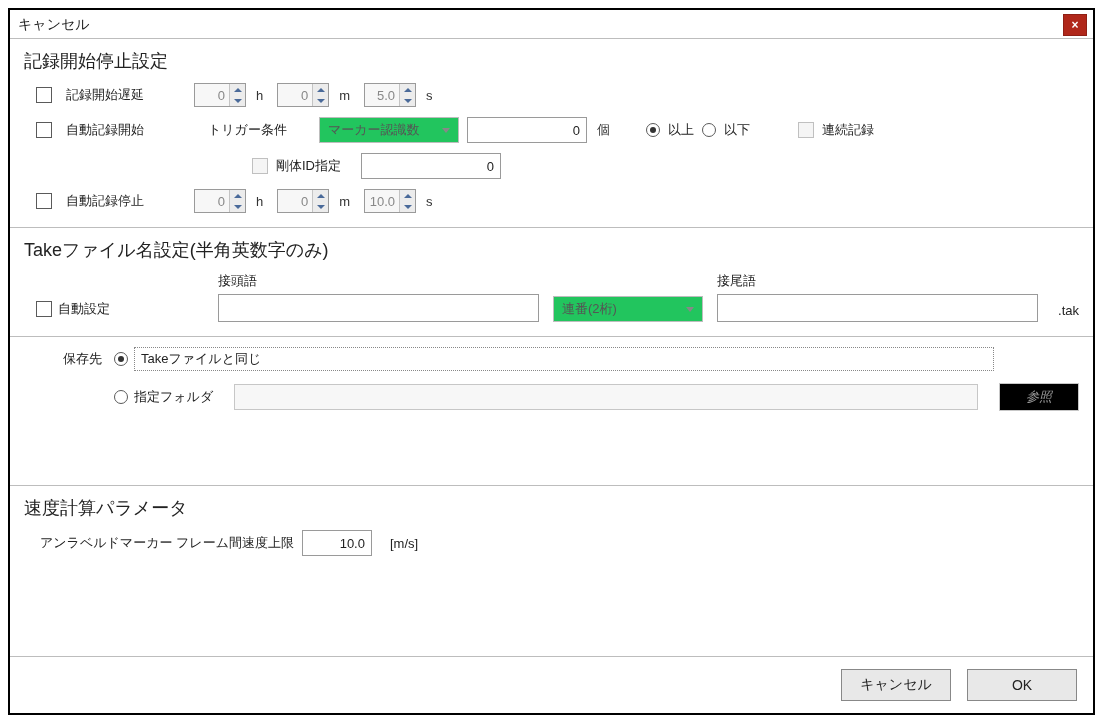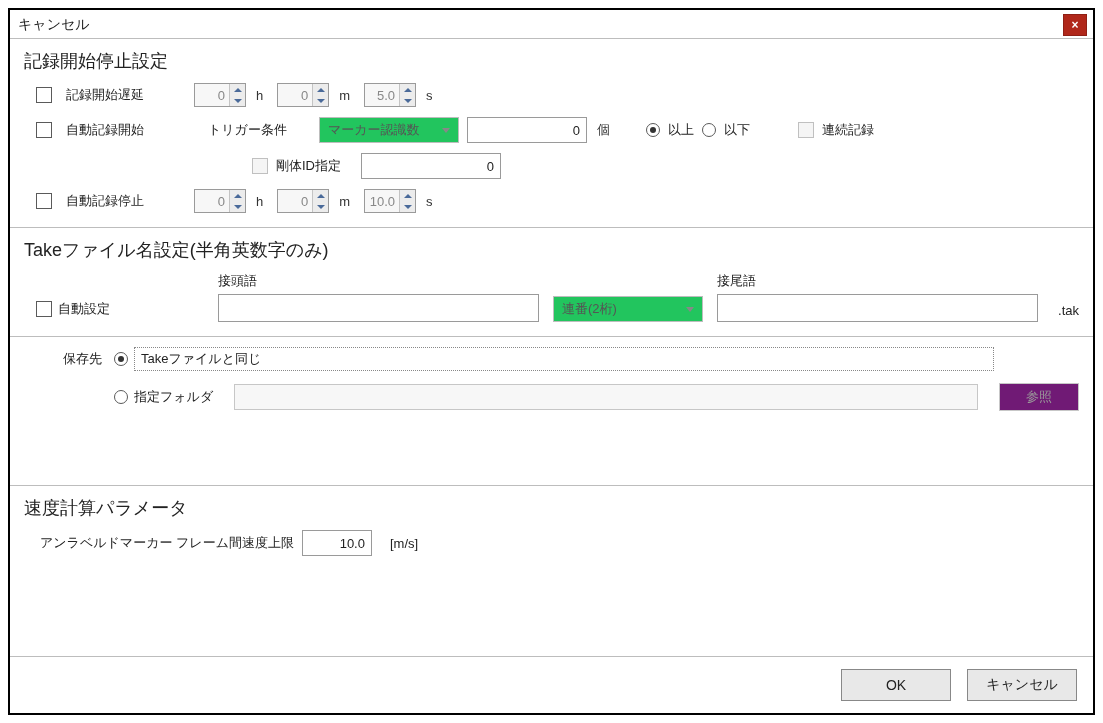--- a/index.html
+++ b/index.html
@@ -198,25 +198,26 @@
   .folder-input {
     flex: 1;
     height: 26px;
     border: 1px solid #c7c7c7;
     background: #f7f7f7;
   }
   .browse-btn {
     width: 80px;
     height: 28px;
     border: 1px solid #c7c7c7;
-    background: #701a75;
+    background: #000000;
     color: #9a9a9a;
     display: flex;
     align-items: center;
     justify-content: center;
+    font-style: italic;
   }
   .num-box-white {
     width: 70px;
     height: 26px;
     border: 1px solid #9a9a9a;
     background: #fff;
     text-align: right;
     padding: 2px 6px;
     display: flex;
     align-items: center;
@@ -439,20 +440,20 @@
       <span>アンラベルドマーカー フレーム間速度上限</span>
       <div class="num-box-white">
         <span>10.0</span>
       </div>
       <span style="margin-left:10px;">[m/s]</span>
     </div>
   </div>
 
   <div class="footer">
     <div class="main-btn">
+      <span>キャンセル</span>
+    </div>
+    <div class="main-btn">
       <span>OK</span>
     </div>
-    <div class="main-btn">
-      <span>キャンセル</span>
-    </div>
   </div>
 
 </div>
 
 </body></html>

